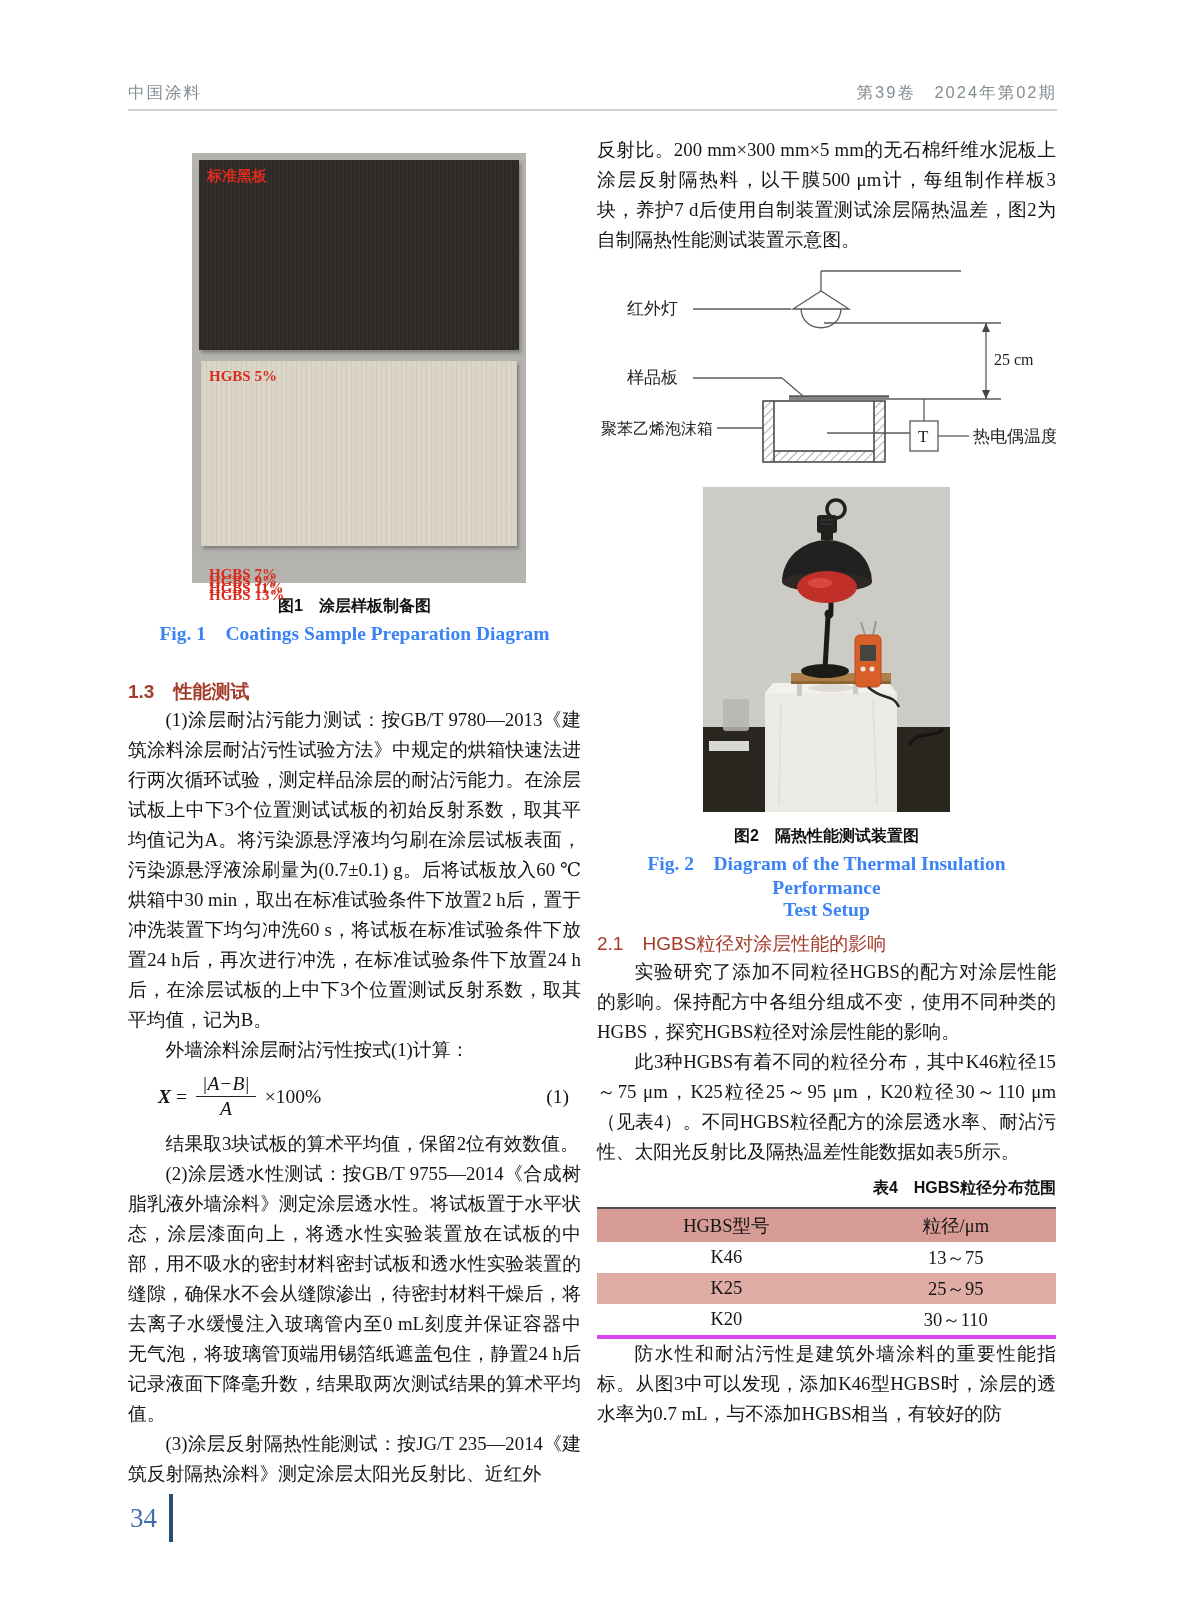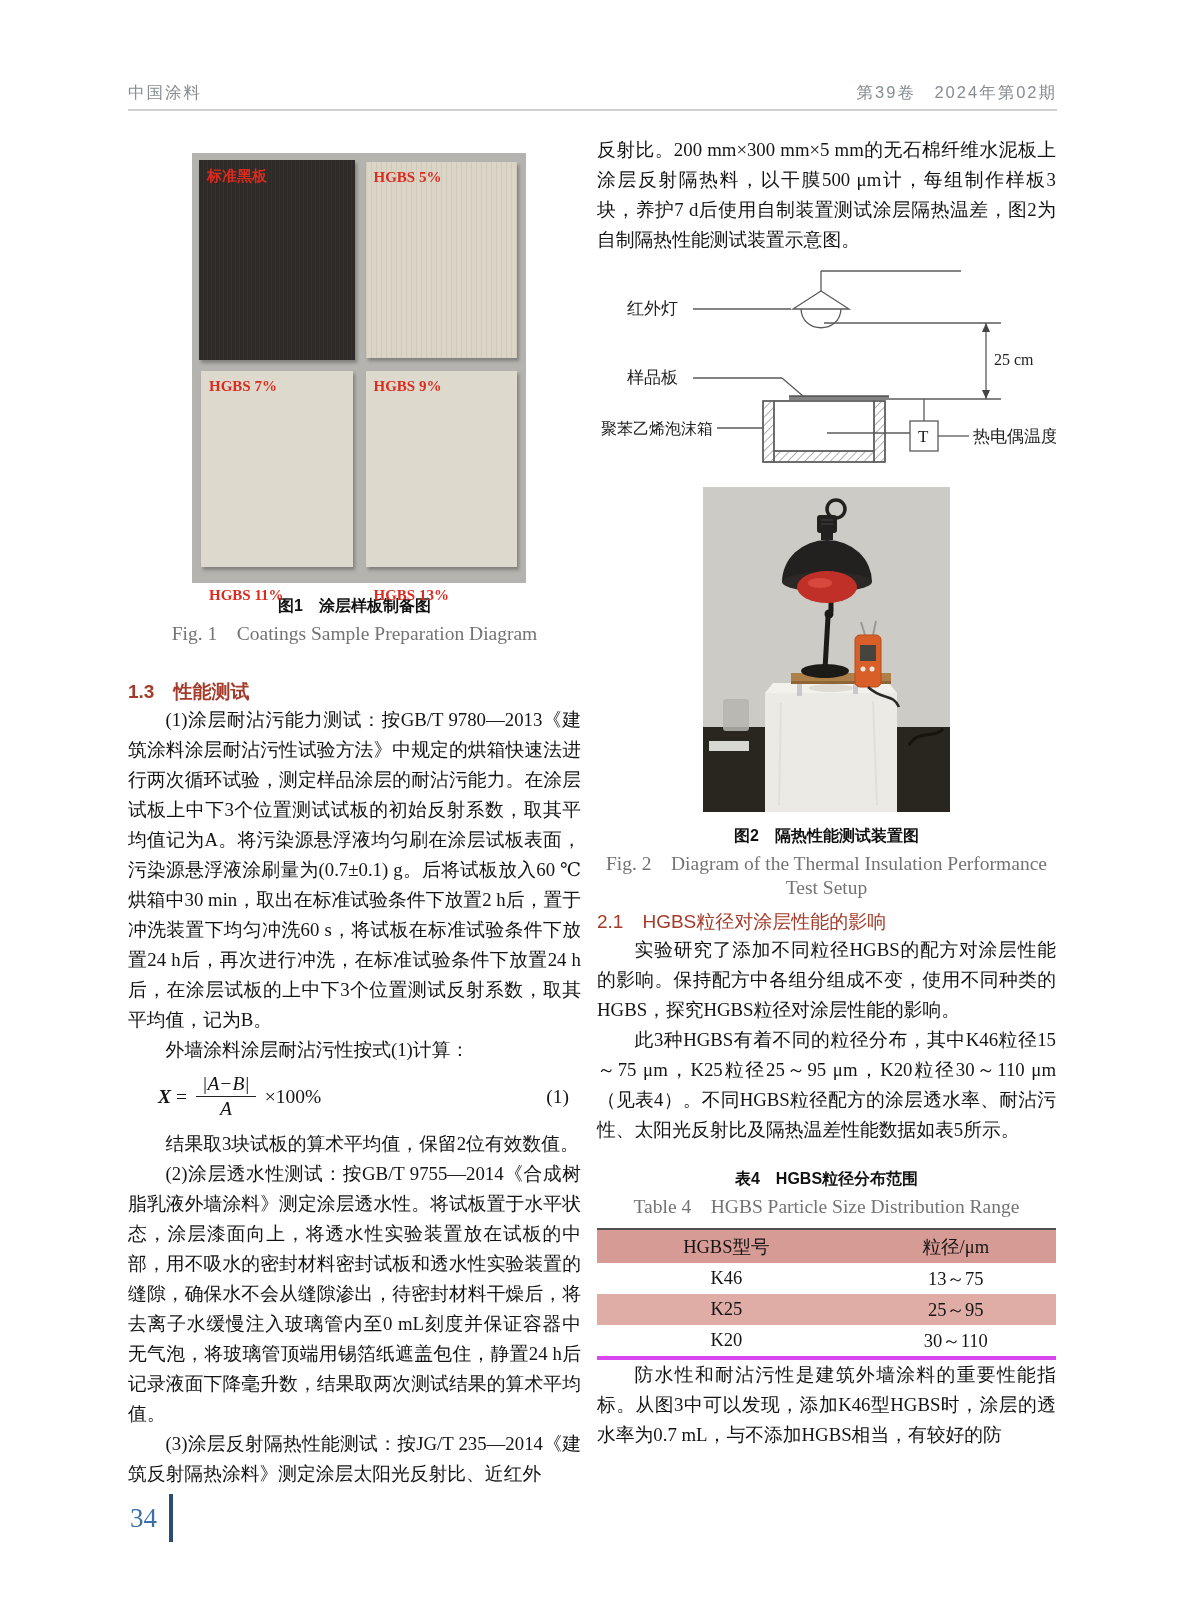--- a/index.html
+++ b/index.html
@@ -14,33 +14,33 @@
 
   
   .col-l{position:absolute;left:128px;top:140px;width:453px;}
   .col-r{position:absolute;left:597px;top:135px;width:459px;}
 
   p.body{margin:0;font-size:18.8px;line-height:30px;text-align:justify;text-indent:2em;}
   p.body.noindent{text-indent:0;}
 
   
   .fig1{margin:13px 0 0 64px;width:334px;height:430px;background:#b4b3af;
-        display:grid;grid-template-columns:repeat(2,1fr);grid-template-rows:1fr 1fr;
+        display:grid;grid-template-columns:repeat(1,1fr);grid-template-rows:1fr 1fr;
         gap:7px;padding:6px;box-sizing:border-box;}
   .cell{position:relative;}
   .panel{position:absolute;inset:3px;background:#dad5c6;
          background-image:repeating-linear-gradient(90deg,rgba(110,104,84,.10) 0 1px,transparent 1px 5px);
          box-shadow:2px 3px 3px rgba(70,70,66,.45);}
   .panel.smooth{background-image:none;background:#ddd9cc;}
   .panel.dark{inset:1px;background:#2d2a27;
          background-image:repeating-linear-gradient(90deg,rgba(255,255,255,.03) 0 1px,transparent 1px 4px);}
   .plabel{position:absolute;top:7px;left:8px;font-weight:bold;font-size:15px;color:#d92c1f;white-space:nowrap;}
   .cap-zh{margin-top:13px;text-align:center;font-family:Liberation Sans, sans-serif;
           font-weight:bold;font-size:16px;color:#111;}
-  .cap-en{margin-top:3px;text-align:center;font-weight:normal;font-size:19.5px;color:#737373;}
+  .cap-en{margin-top:3px;text-align:center;font-weight:bold;font-size:19.5px;color:#3b82f6;}
 
   
   .h13{margin-top:32px;font-family:"Liberation Sans","DejaVu Sans",sans-serif;
        font-weight:bold;font-size:19px;color:#a43b2a;}
   .h2{margin-top:22px;font-family:"Liberation Sans","DejaVu Sans",sans-serif;
       font-weight:bold;font-size:24px;color:#a43b2a;}
   .h21{margin-top:10px;font-family:"Liberation Sans","DejaVu Sans",sans-serif;
        font-weight:normal;font-size:19px;color:#a43b2a;}
 
   .mt12{margin-top:12px;} .mt6{margin-top:6px;} .mt14{margin-top:14px;}
@@ -239,22 +239,21 @@
     </div>
     <div class="cap-zh" style="margin-top:10px;">图2　隔热性能测试装置图</div>
     <div class="cap-en">Fig. 2　Diagram of the Thermal Insulation Performance</div>
     <div class="cap-en" style="margin-top:0;">Test Setup</div>
 
     <div class="h21">2.1　HGBS粒径对涂层性能的影响</div>
 
     <p class="body mt6">实验研究了添加不同粒径HGBS的配方对涂层性能的影响。保持配方中各组分组成不变，使用不同种类的HGBS，探究HGBS粒径对涂层性能的影响。</p>
     <p class="body">此3种HGBS有着不同的粒径分布，其中K46粒径15～75 μm，K25粒径25～95 μm，K20粒径30～110 μm（见表4）。不同HGBS粒径配方的涂层透水率、耐沾污性、太阳光反射比及隔热温差性能数据如表5所示。</p>
 
-    <div class="cap-zh" style="margin-top:24px;">表4　HGBS粒径分布范围</div>
-    <div class="cap-en">Table 4　HGBS Particle Size Distribution Range</div>
+    <div class="cap-zh" style="margin-top:11px;text-align:right;">表4　HGBS粒径分布范围</div>
 
     <table class="t4">
       <thead>
         <tr>
           <th>HGBS型号</th>
           <th>粒径/μm</th>
         </tr>
       </thead>
       <tbody>
         <tr>

